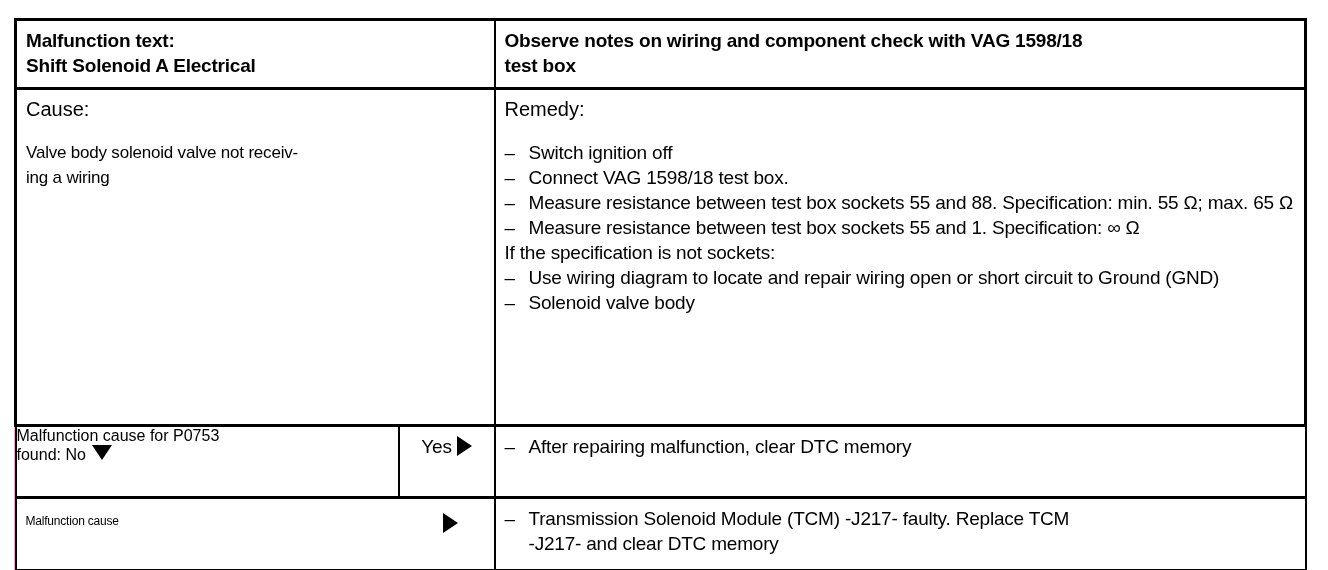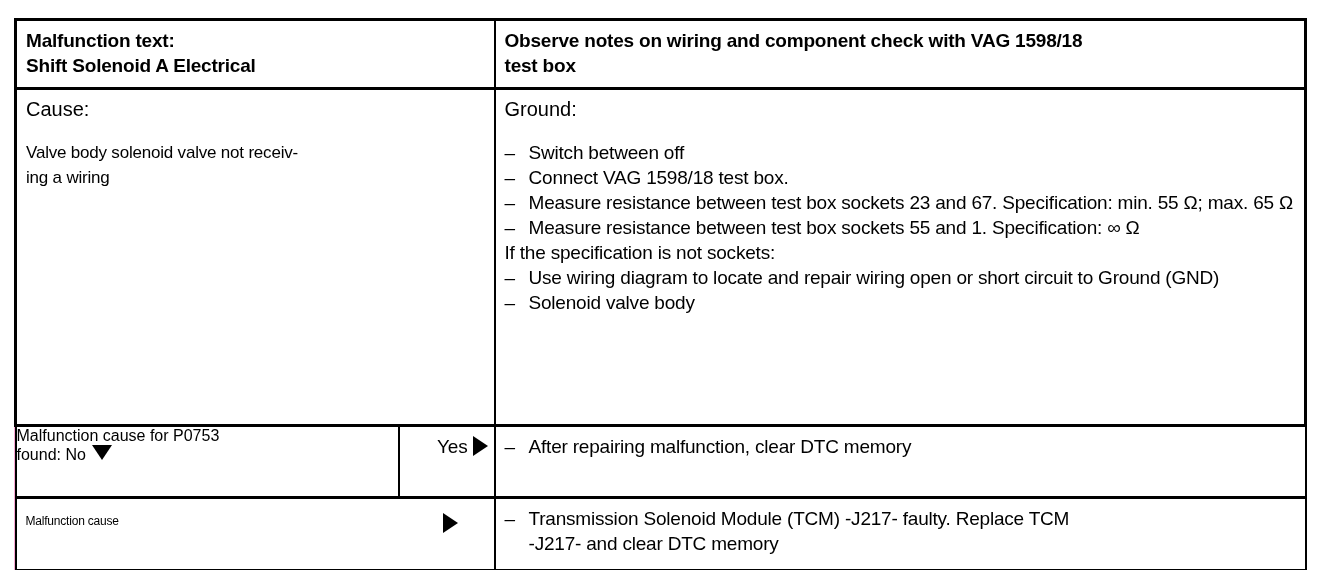--- a/index.html
+++ b/index.html
@@ -180,35 +180,35 @@
         <td class="c-left" colspan="2">
           <div class="cell-pad" style="height:318px;">
             <div class="lead">Cause:</div>
             <div class="gap"></div>
             <div class="body-text">Valve body solenoid valve not receiv-</div>
             <div class="body-text">ing a wiring</div>
           </div>
         </td>
         <td class="c-right">
           <div class="cell-pad">
-            <div class="lead">Ground:</div>
+            <div class="lead">Remedy:</div>
             <div class="gap"></div>
 
             <ul class="dash-list">
               <li>
                 <span class="dash">–</span>
-                <span>Switch between off</span>
+                <span>Switch ignition off</span>
               </li>
               <li>
                 <span class="dash">–</span>
                 <span>Connect VAG 1598/18 test box.</span>
               </li>
               <li>
                 <span class="dash">–</span>
-                <span>Measure resistance between test box sockets 23 and 67.  Specification: min. 55 Ω;  max. 65 Ω</span>
+                <span>Measure resistance between test box sockets 55 and 88.  Specification: min. 55 Ω;  max. 65 Ω</span>
               </li>
               <li>
                 <span class="dash">–</span>
                 <span>Measure resistance between test box sockets 55 and 1.  Specification: ∞ Ω</span>
               </li>
               <li class="plain">
                 <span>If the specification is not sockets:</span>
               </li>
               <li>
                 <span class="dash">–</span>
@@ -226,21 +226,21 @@
       <tr class="row-q1">
         <td class="c-left">
           <div class="q-pad" style="height:51px;">
             <div>Malfunction cause for P0753</div>
             <div>
               <span>found: No</span><span class="tri-down"></span>
             </div>
           </div>
         </td>
         <td>
-          <div class="yes-cell" style="height:51px;text-align:right;">
+          <div class="yes-cell" style="height:51px;">
             <span>Yes</span><span class="tri-right"></span>
           </div>
         </td>
         <td class="c-right">
           <div class="cell-pad" style="height:51px;">
             <ul class="dash-list">
               <li>
                 <span class="dash">–</span>
                 <span>After repairing malfunction, clear DTC memory</span>
               </li>

